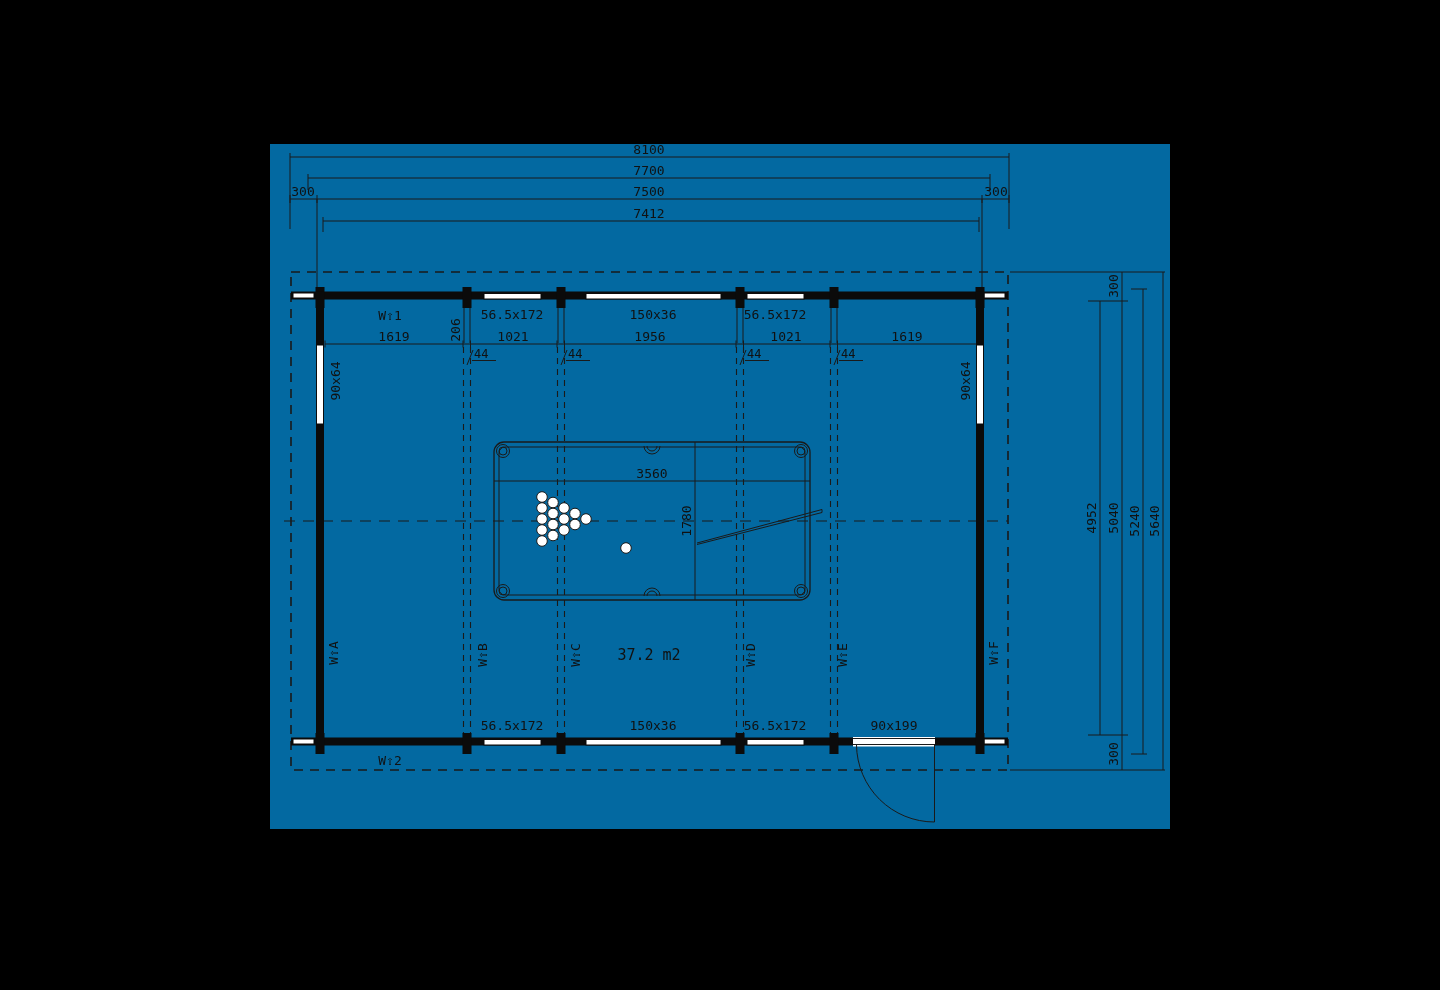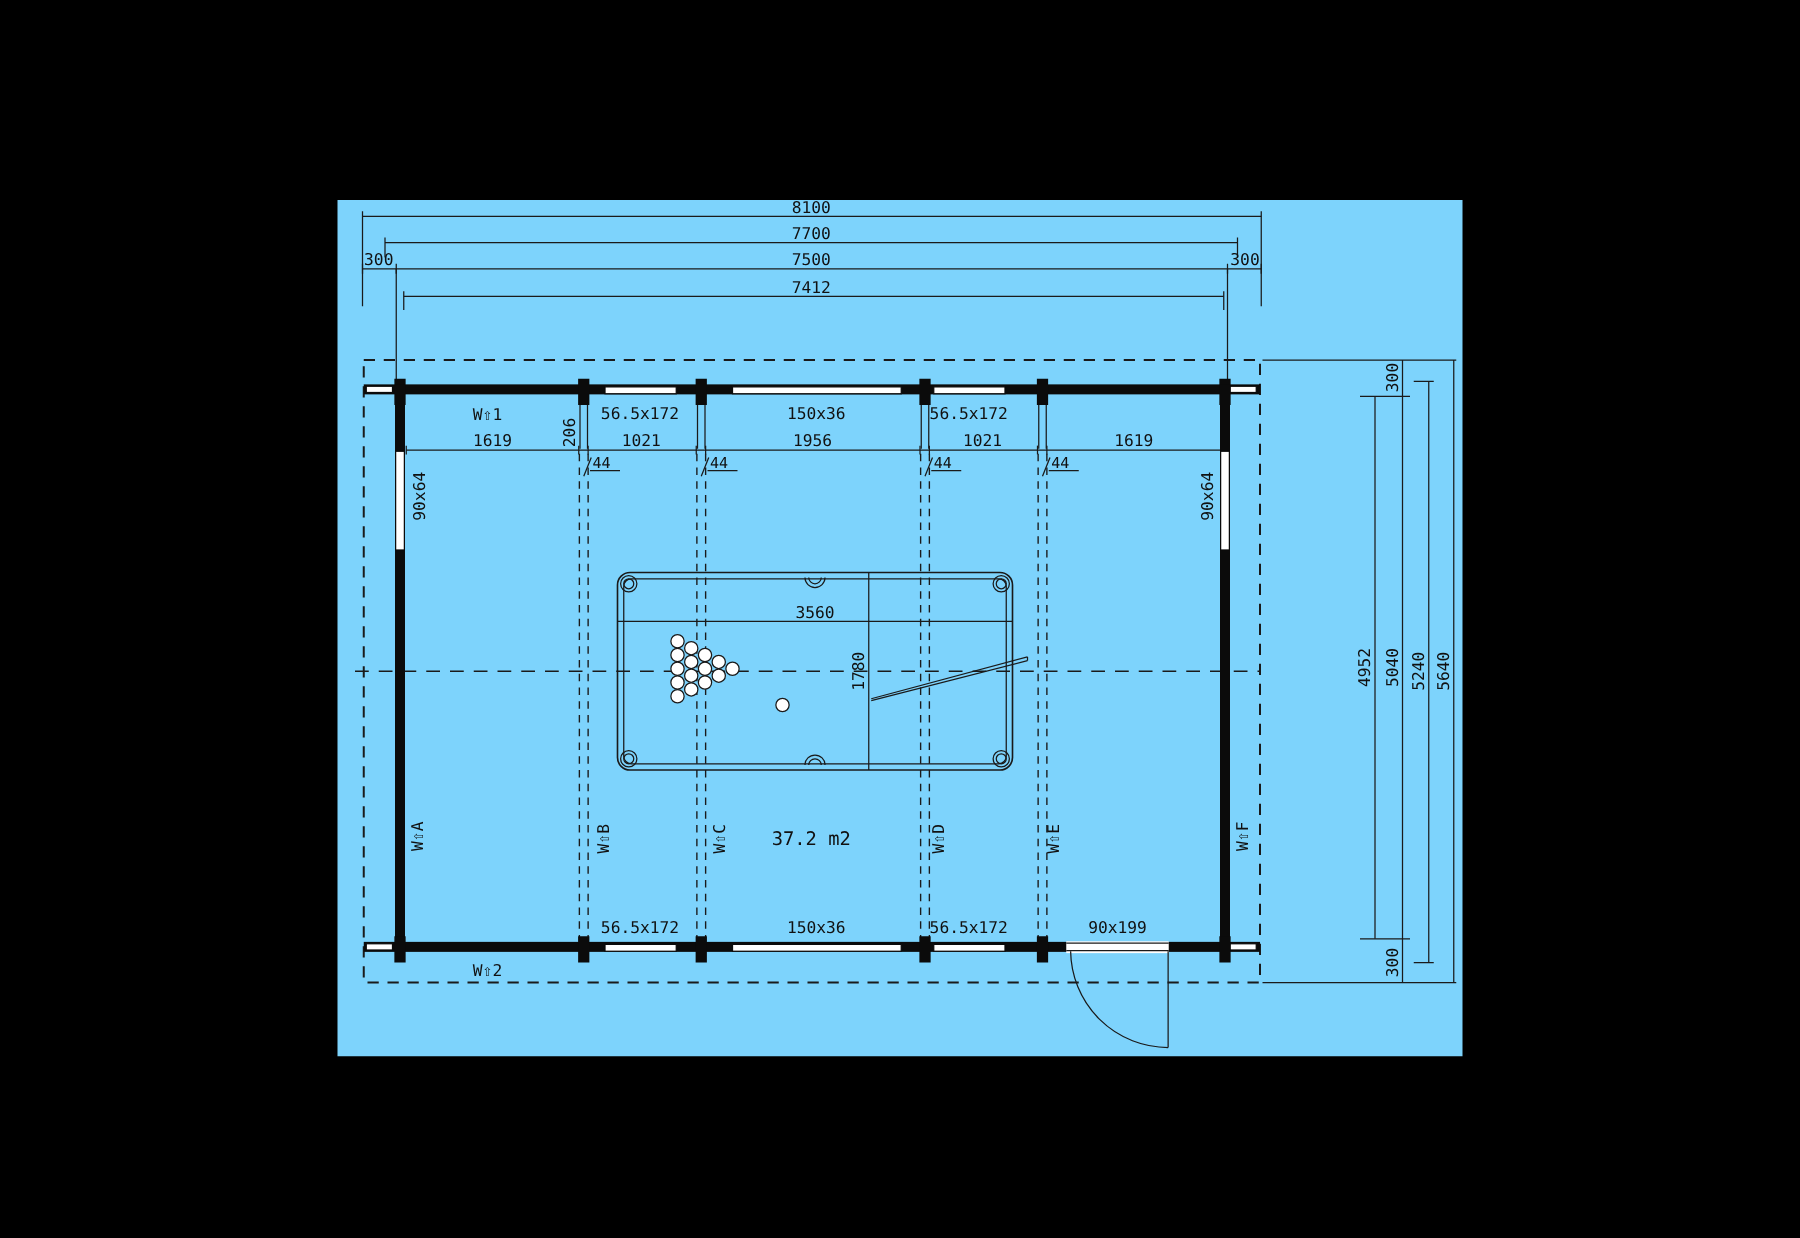--- a/index.html
+++ b/index.html
@@ -1,16 +1,16 @@
 <!DOCTYPE html>
 <html><head>
 <meta charset="utf-8">
 <style>
   html,body{margin:0;padding:0;background:#000;width:1440px;height:990px;overflow:hidden;}
-  .paper{position:absolute;left:270px;top:160px;width:900px;height:685px;background:#7dd3fc;}
+  .paper{position:absolute;left:270px;top:144px;width:900px;height:685px;background:#0369a1;}
   svg{display:block;}
   svg text{font-family:"DejaVu Sans Mono","DejaVu Sans",monospace;fill:#111;font-size:13px;}
   svg text.big{font-size:15px;}
   svg text.small{font-size:12px;}
   .thin{stroke:#1a1a1a;stroke-width:1;fill:none;}
   .med{stroke:#1a1a1a;stroke-width:1.3;fill:none;}
   .dash-roof{stroke:#1a1a1a;stroke-width:1.6;fill:none;stroke-dasharray:9,7;}
   .dash-center{stroke:#1a1a1a;stroke-width:1.2;fill:none;stroke-dasharray:11,8;}
   .dash-post{stroke:#1a1a1a;stroke-width:1.1;fill:none;stroke-dasharray:6,5;}
   .wall{fill:#0b0b0b;stroke:none;}

